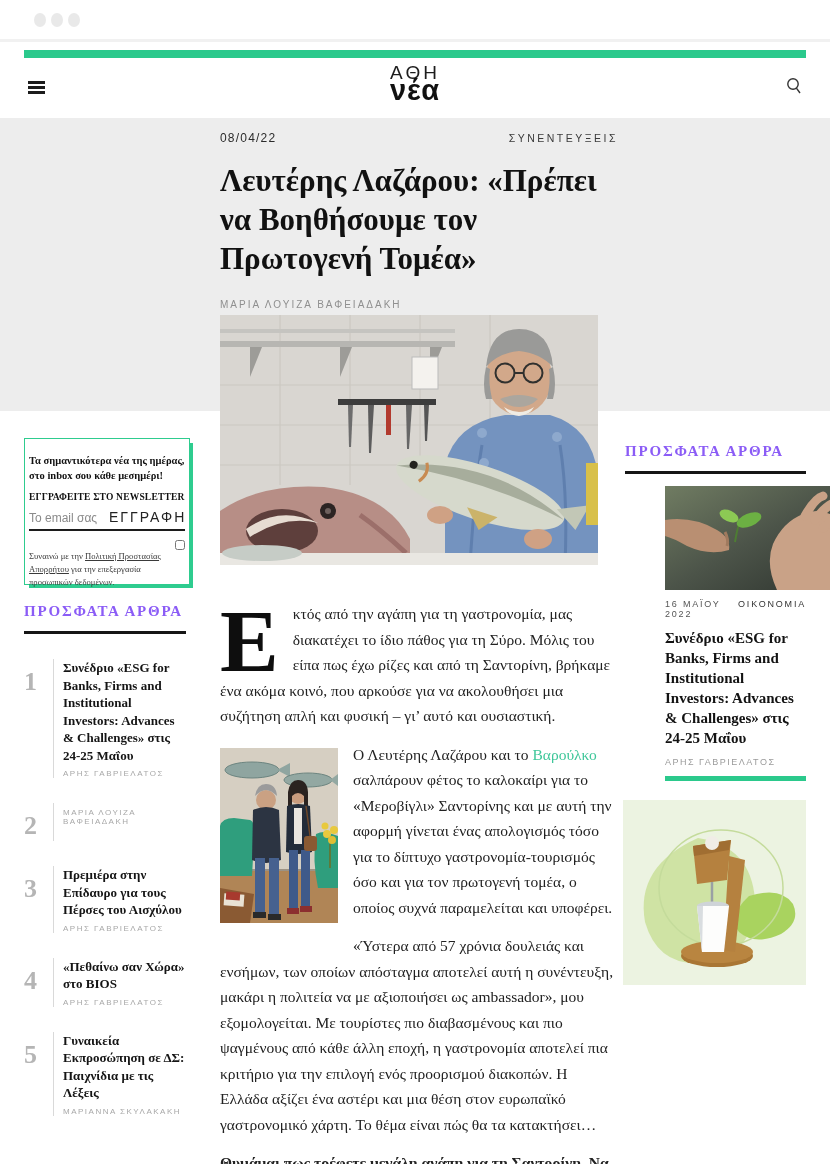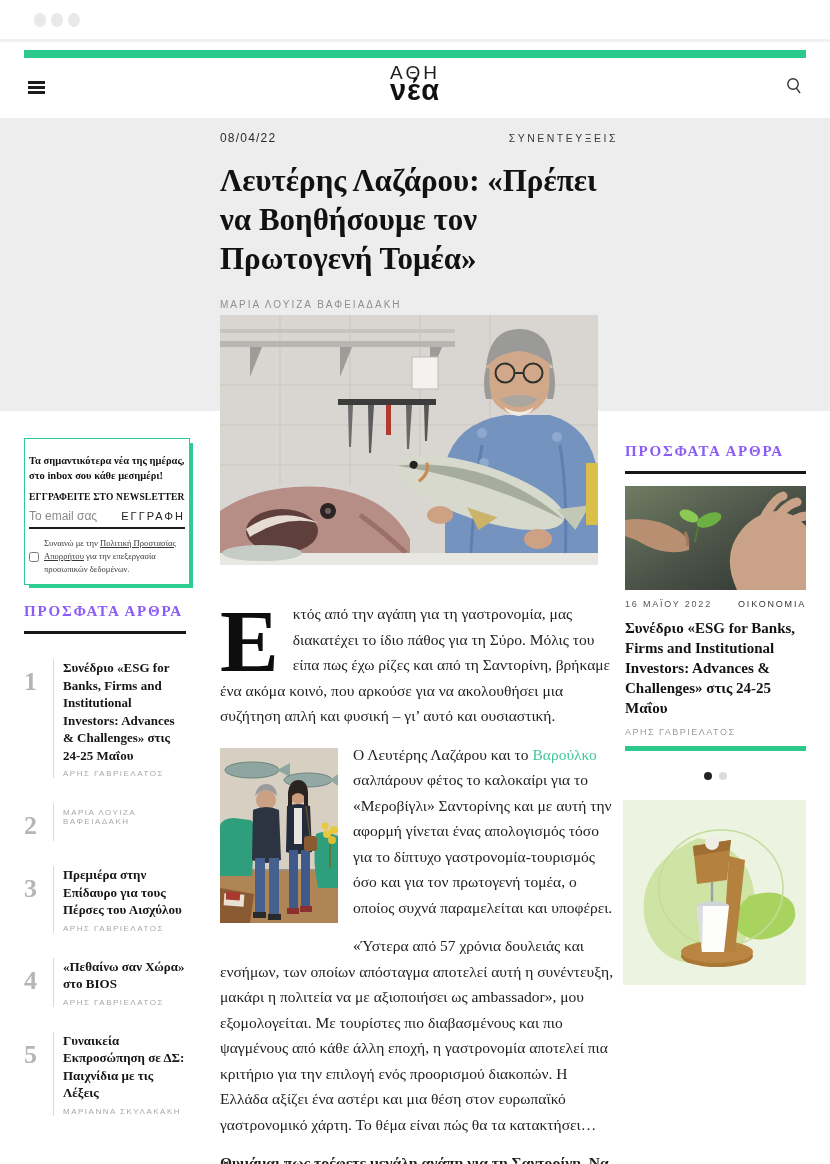--- a/index.html
+++ b/index.html
@@ -34,38 +34,38 @@
   
   .hero { position:absolute; top:315px; left:220px; width:378px; height:250px; z-index:2; overflow:hidden; }
   
   .newsletter { position:absolute; top:438px; left:24px; width:166px; height:147px; background:#fff;
     border:1.5px solid #2ecc8f; box-shadow:4px 4px 0 -1px #2ecc8f; padding:14px 4px 10px; z-index:2;}
   .nl-lead { font-family:"Liberation Serif", serif; font-weight:700; font-size:10.5px; line-height:15px; color:#111; }
   .nl-sub  { font-family:"Liberation Serif", serif; font-weight:700; font-size:9.5px; letter-spacing:0.2px; color:#111; margin-top:9px; }
   .nl-form { display:flex; align-items:baseline; border-bottom:2px solid #1c1c1c; margin-top:7px; padding-bottom:4px; }
   .nl-input { flex:1; width:80px; border:none; outline:none; font-size:12px; color:#555; background:transparent; }
   .nl-input::placeholder { color:#8a8a8a; }
-  .nl-btn { border:none; background:none; font-size:11px; letter-spacing:2px; color:#222; cursor:pointer; }
-  .nl-consent { display:flex; gap:5px; margin-top:8px; align-items:center; }
+  .nl-btn { border:none; background:none; font-size:14px; letter-spacing:2px; color:#222; cursor:pointer; }
+  .nl-consent { display:flex; margin-top:8px; align-items:flex-end;flex-direction:column; }
   .nl-consent input { width:10px; height:10px; margin-top:1px; flex:none; }
   .nl-consent-text { font-family:"Liberation Serif", serif; font-size:8.6px; line-height:13px; color:#3a3a3a; }
   .u { color:inherit; text-decoration:underline; cursor:pointer; }
   
   .sb-heading { font-family:"Liberation Serif", serif; font-weight:700; font-size:15px; letter-spacing:1.8px; color:#8b5cf6;
     padding-bottom:11px; border-bottom:3px solid #161616; }
   
   .left-recent { position:absolute; top:603px; left:24px; width:162px; z-index:2;}
   .recent-item { display:flex; margin-top:25px; cursor:pointer; }
   .num { width:29px; flex:none; font-family:"Liberation Serif", serif; font-weight:700; font-size:26px; color:#b5b5b5; line-height:30px; padding-top:8px;}
   .item-body { border-left:1px solid #d9d9d9; padding-left:9px; }
   .item-title { font-family:"Liberation Serif", serif; font-weight:700; font-size:13px; line-height:17.5px; color:#151515; }
   .item-author { font-size:8px; letter-spacing:1.5px; color:#a8a8a8; margin-top:5px; }
   
   .right-col { position:absolute; top:443px; left:625px; width:181px; z-index:2;}
-  .card { margin-top:12px; cursor:pointer; }
+  .card { margin-top:12px; cursor:pointer;margin-left:40px; }
   .card-img { width:181px; height:104px; overflow:hidden; }
   .card-meta { display:flex; justify-content:space-between; margin-top:9px; font-size:9px; letter-spacing:1.8px; }
   .card-date { color:#555; } .card-cat { color:#333; }
   .card-title { font-family:"Liberation Serif", serif; font-weight:700; font-size:15px; line-height:20px; color:#131313; margin-top:9px; }
   .card-author { font-size:9px; letter-spacing:1.5px; color:#9b9b9b; margin-top:9px; }
   .card-bar { height:5px; background:#2bc98c; margin-top:9px; }
   .dots { display:flex; justify-content:center; gap:7px; margin-top:21px; }
   .dot { width:8px; height:8px; border-radius:50%; cursor:pointer; }
   .dot.active { background:#232323; } .dot.idle { background:#dcdcdc; }
   .ad { position:absolute; top:800px; left:623px; width:183px; height:185px; z-index:2; cursor:pointer; }

